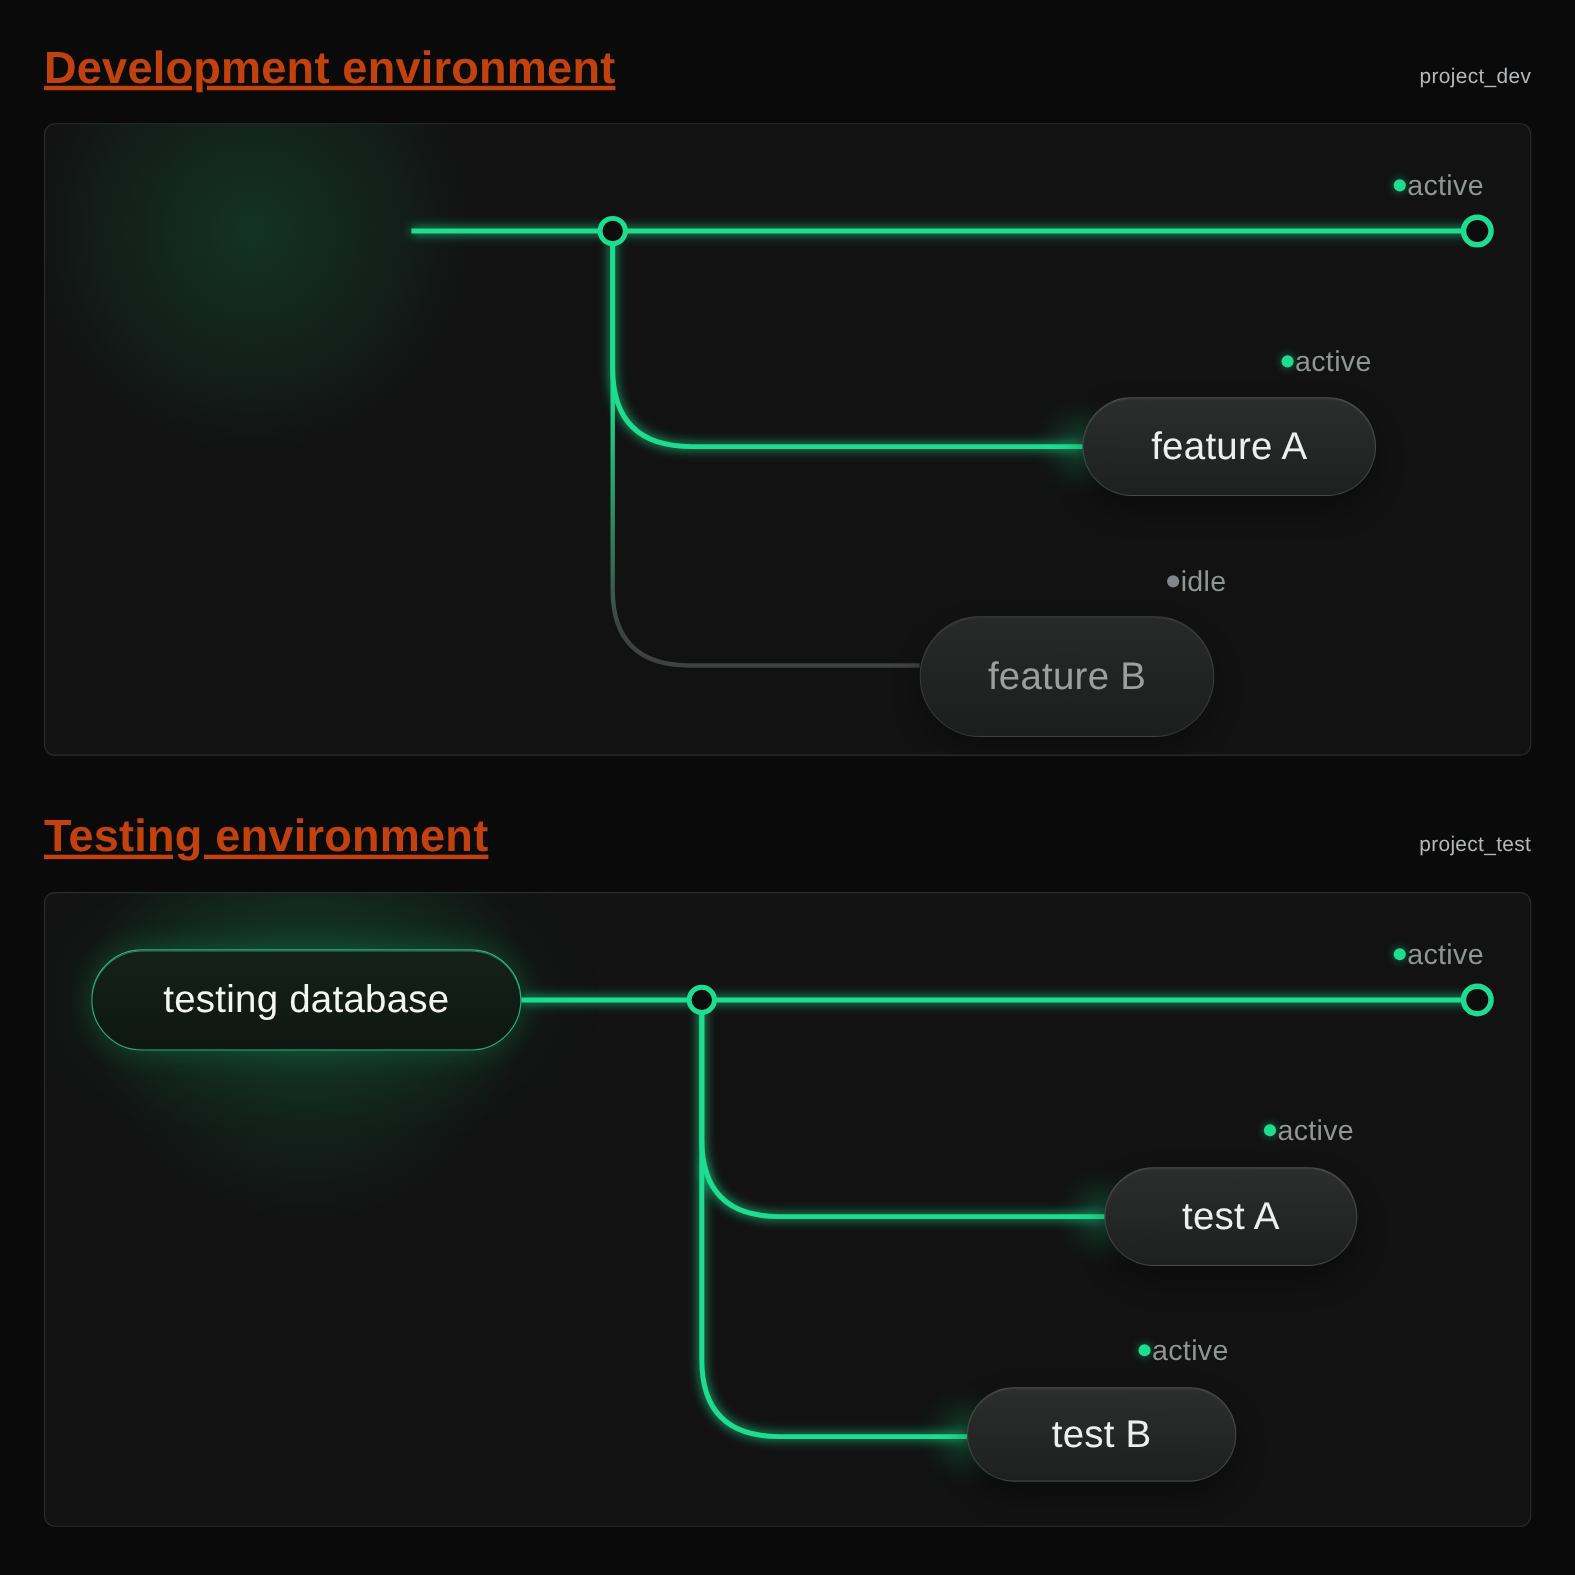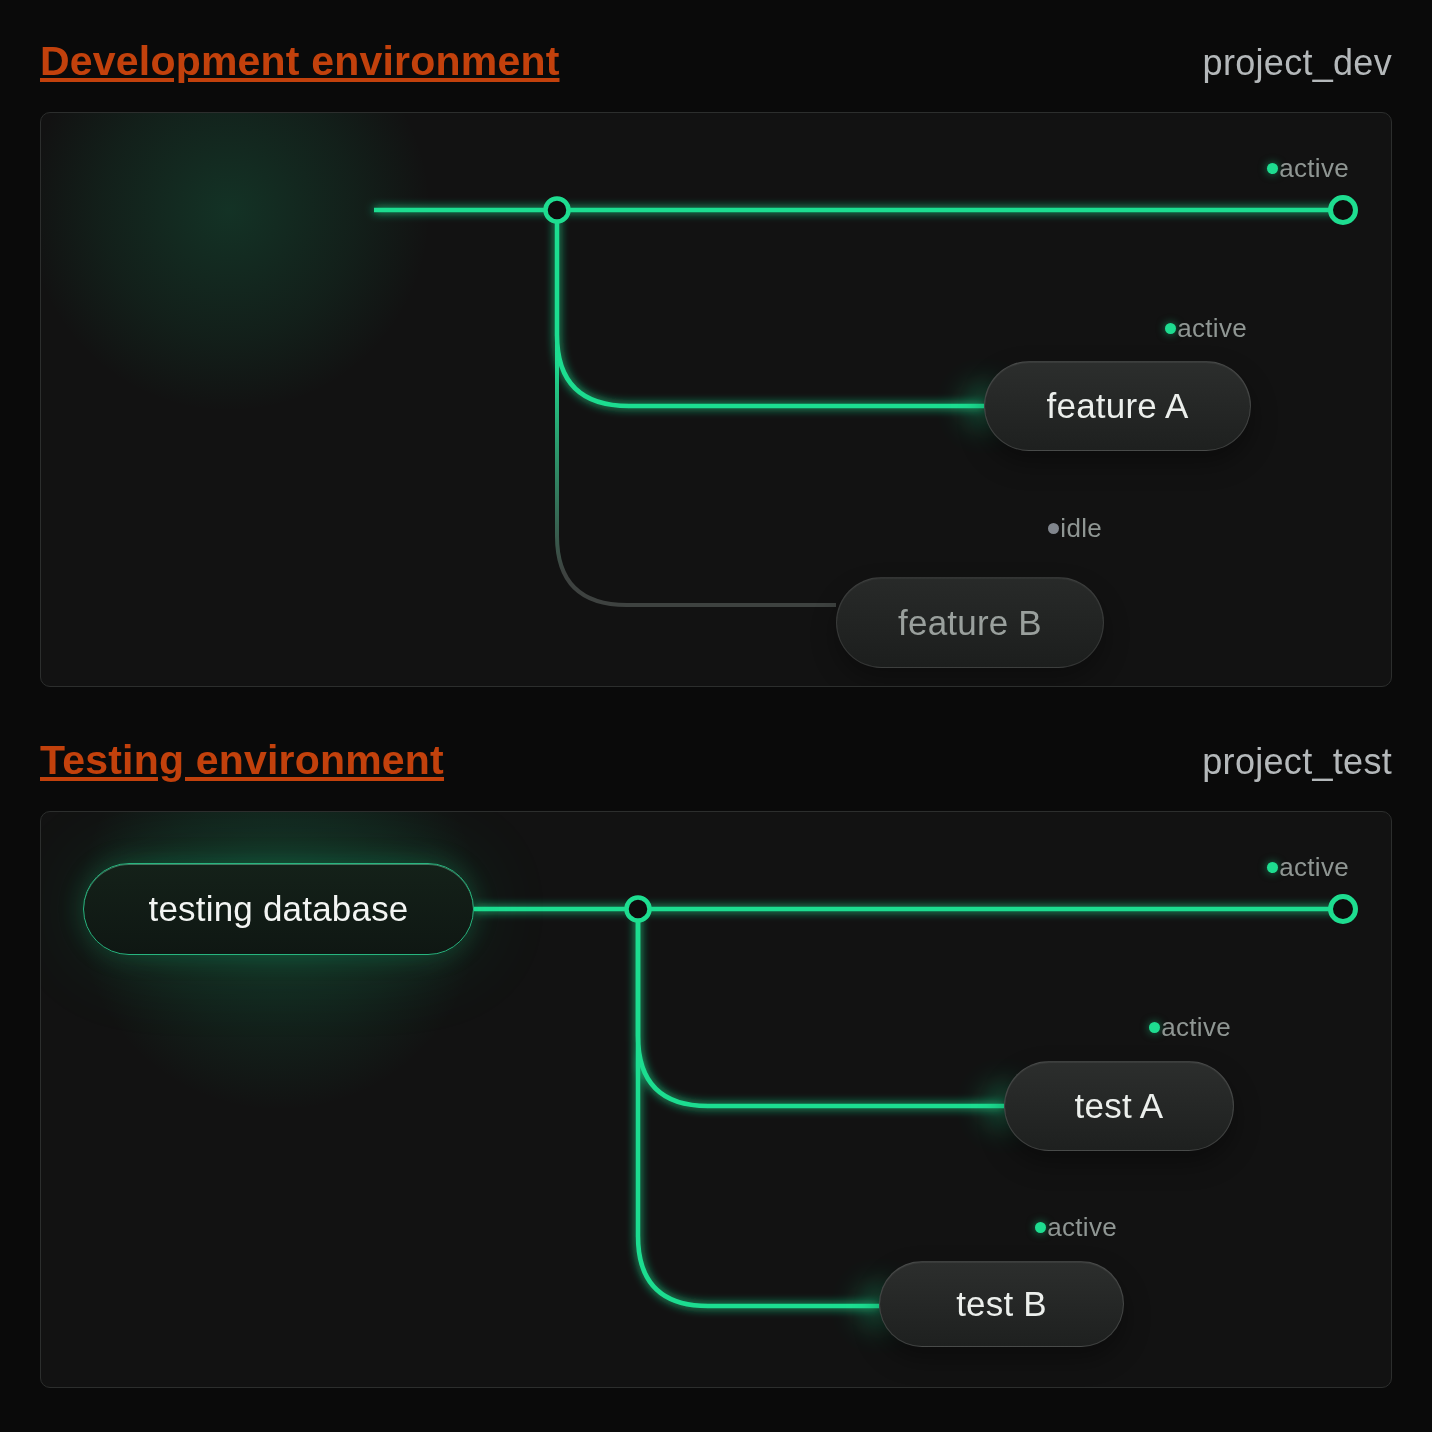--- a/index.html
+++ b/index.html
@@ -10,21 +10,21 @@
     color:#e8eae8;
     overflow:hidden;
   }
   .stage { position:relative; width:1432px; height:1432px; padding:38px 40px 0; }
 
   .section-header {
     display:flex; justify-content:space-between; align-items:baseline;
     height:46px; margin-bottom:28px;
   }
   .section-title { font-size:41px; font-weight:700; color:#c2410c; letter-spacing:.2px;text-decoration:underline; }
-  .project-label { font-size:36px; font-weight:400; color:#b4b8ba; letter-spacing:.3px; }
+  .project-label { font-size:19px; font-weight:400; color:#b4b8ba; letter-spacing:.3px; }
 
   .panel {
     position:relative; width:1352px;
     background:#121212;
     border:1.5px solid #2c2e2d;
     border-radius:10px;
     overflow:hidden;
   }
   .panel.dev  { height:575px; }
   .panel.test { height:577px; margin-bottom:0; }
@@ -118,35 +118,35 @@
         <circle cx="516" cy="97" r="11.5" fill="#0d0d0d" stroke="#1edd90" stroke-width="4.5"></circle>
 
         <circle cx="1302" cy="97" r="12.5" fill="#0d0d0d" stroke="#1edd90" stroke-width="5"></circle>
       </svg>
 
 
       <div class="pill default" style="left:943px; top:248px; width:267px; height:90px;">
         <span>feature A</span>
       </div>
 
-      <div class="pill idle" style="left:795px; top:447px; width:268px; height:91px;margin-top:17px;">
+      <div class="pill idle" style="left:795px; top:447px; width:268px; height:110px;">
         <span>feature B</span>
       </div>
 
       <div class="status" style="right:42px; top:40px;">
         <span class="dot active"></span>
         <span>active</span>
       </div>
 
       <div class="status" style="right:144px; top:200px;">
         <span class="dot active"></span>
         <span>active</span>
       </div>
 
-      <div class="status" style="right:289px; top:400px;">
+      <div class="status" style="right:276px; top:400px;">
         <span class="dot idle"></span>
         <span>idle</span>
       </div>
     </div>
   </div>
 
   <div class="section test-section">
     <div class="section-header">
       <div class="section-title">Testing environment</div>
       <div class="project-label">project_test</div>

